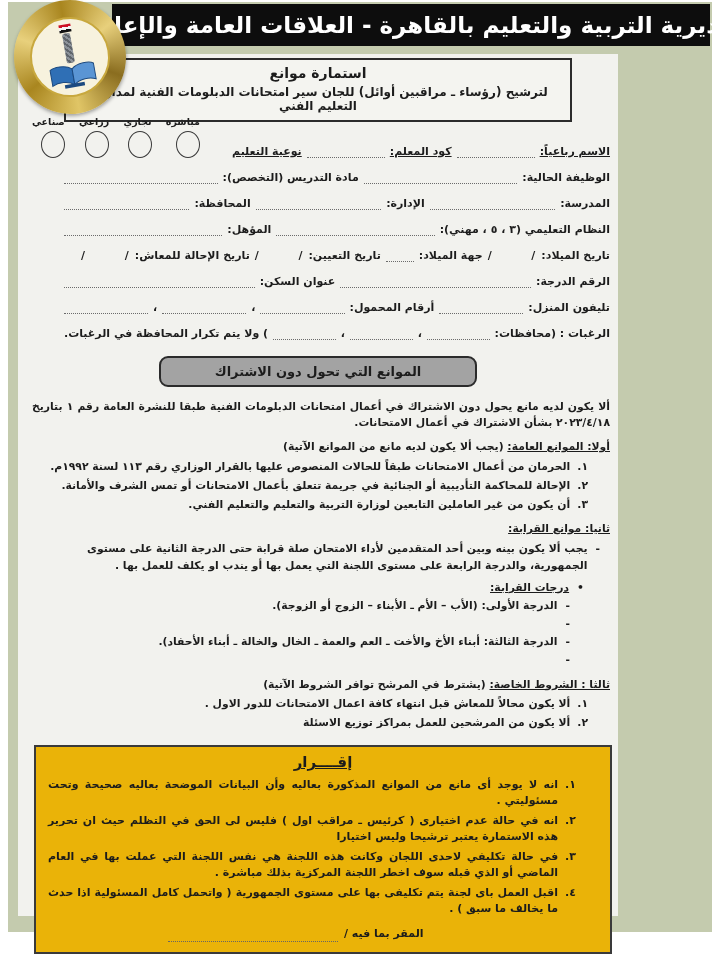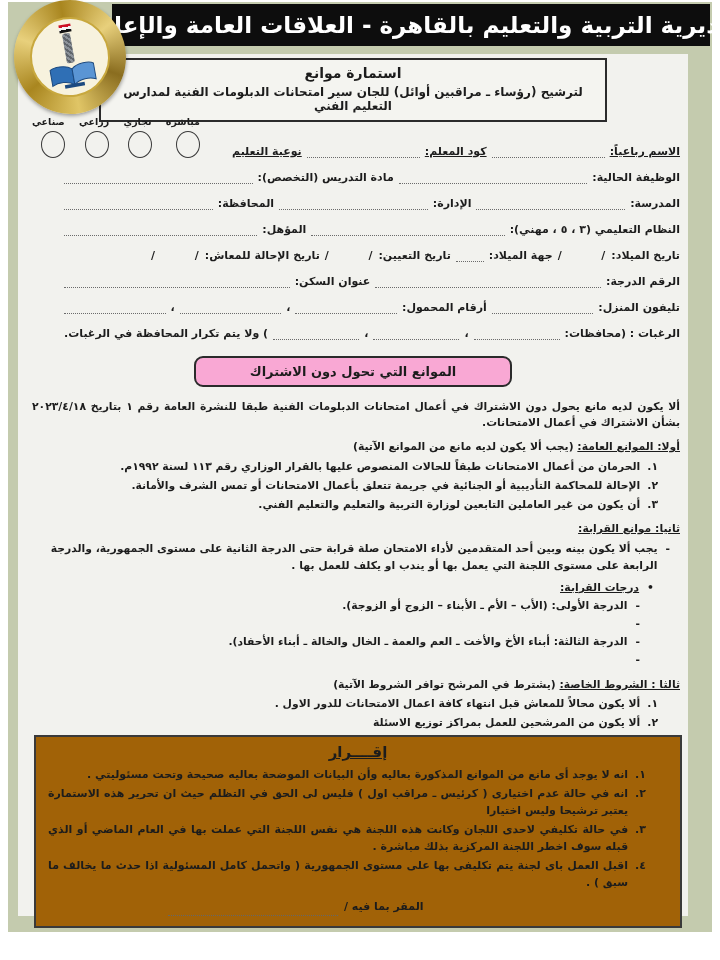--- a/index.html
+++ b/index.html
@@ -3,21 +3,21 @@
 <meta charset="utf-8">
 <style>
   html,body{margin:0;padding:0;}
   body{
     width:720px;height:960px;position:relative;background:#ffffff;
     font-family:"DejaVu Sans","Liberation Sans",sans-serif;
     font-weight:700;color:#1c1c1c;overflow:hidden;
   }
   
   .frame{position:absolute;left:8px;top:2px;width:704px;height:930px;background:#c4cbae;}
-  .paper{position:absolute;left:18px;top:54px;width:670px;height:862px;background:#f2f2ee;
+  .paper{position:absolute;left:18px;top:54px;width:600px;height:862px;background:#f2f2ee;
          direction:rtl;}
   
   .banner{position:absolute;left:112px;top:4px;width:598px;height:42px;background:#0d0d0d;
           color:#ffffff;display:flex;align-items:center;justify-content:center;
           font-size:23px;letter-spacing:.5px;z-index:6;white-space:nowrap;}
   
   .logo{position:absolute;left:14px;top:0px;width:112px;height:114px;z-index:7;transform:rotate(-10deg);}
   .ring{width:100%;height:100%;border-radius:50%;
         background:conic-gradient(#a9861f,#e8d07c,#8a6d1f,#e0c566,#a9861f,#e8d07c,#a9861f);
         display:flex;align-items:center;justify-content:center;box-shadow:0 2px 4px rgba(0,0,0,.35);}
@@ -41,33 +41,33 @@
   .blank{flex:1 1 auto;border-bottom:1.5px dotted #6b6b6b;height:12px;min-width:28px;}
   .slashes{white-space:pre;letter-spacing:1px;}
   
   .types{position:absolute;top:62px;left:14px;width:168px;display:flex;flex-direction:row-reverse;
         justify-content:space-between;z-index:4;}
   .type-col{display:flex;flex-direction:column;align-items:flex-start;gap:4px;}
   .type-lbl{font-size:9.5px;}
   .circle{width:22px;height:25px;border:1.6px solid #3a3a3a;border-radius:50%;background:transparent;}
   
   .obox{margin:16px auto 0 auto;width:290px;border:2px solid #2b2b2b;border-radius:9px;
-        text-align:center;font-size:13px;padding:6px 12px;background:#f9a8d4;}
+        text-align:center;font-size:13px;padding:6px 12px;background:#a3a3a3;}
   .body-text{padding:0 8px 0 14px;font-size:10.8px;line-height:1.5;}
   .p-intro{margin-top:12px;text-align:justify;}
   .h-line{margin-top:8px;}
   .h-note{text-decoration:none;}
   .li{display:flex;gap:7px;margin-top:3px;padding-right:22px;}
   .li .num{flex:none;}
   .li .txt{text-align:justify;}
   .dash-li{display:flex;gap:8px;margin-top:4px;padding-right:10px;}
   .bullet-li{display:flex;gap:8px;margin-top:6px;padding-right:26px;}
   .deg{display:flex;gap:8px;margin-top:2px;padding-right:40px;}
   
-  .decl{margin:4px 6px 0 16px;border:2px solid #3a3a3a;background:#a16207;
+  .decl{margin:14px 6px 0 16px;border:2px solid #3a3a3a;background:#eab308;
         padding:4px 12px 10px 12px;font-size:11px;line-height:1.5;}
   .decl-title{text-align:center;font-size:15px;text-decoration:underline;letter-spacing:2px;}
   .decl-intro{margin-top:4px;text-decoration:underline;font-size:12px;}
   .sign-row{display:flex;align-items:flex-end;justify-content:flex-end;gap:6px;margin-top:8px;
         margin-left:120px;}
   .sign-dots{border-bottom:1.5px dotted #666;width:170px;height:12px;}
 </style>
 </head>
 <body>
 

